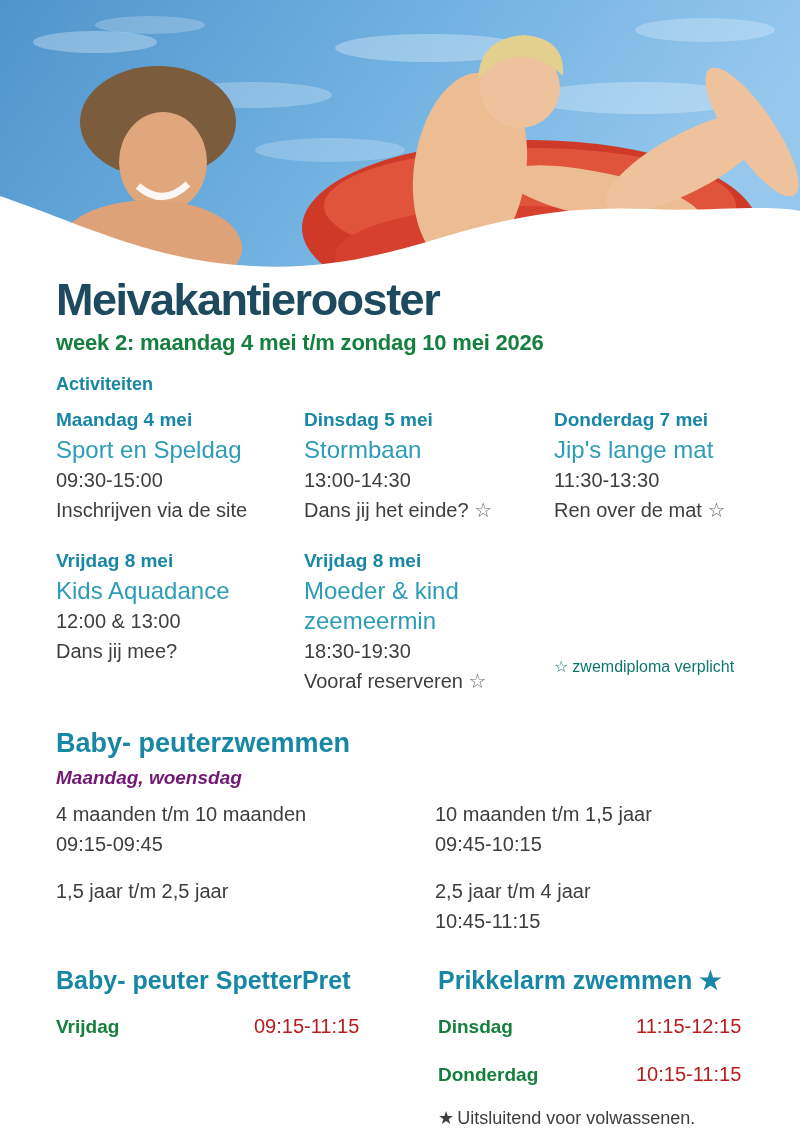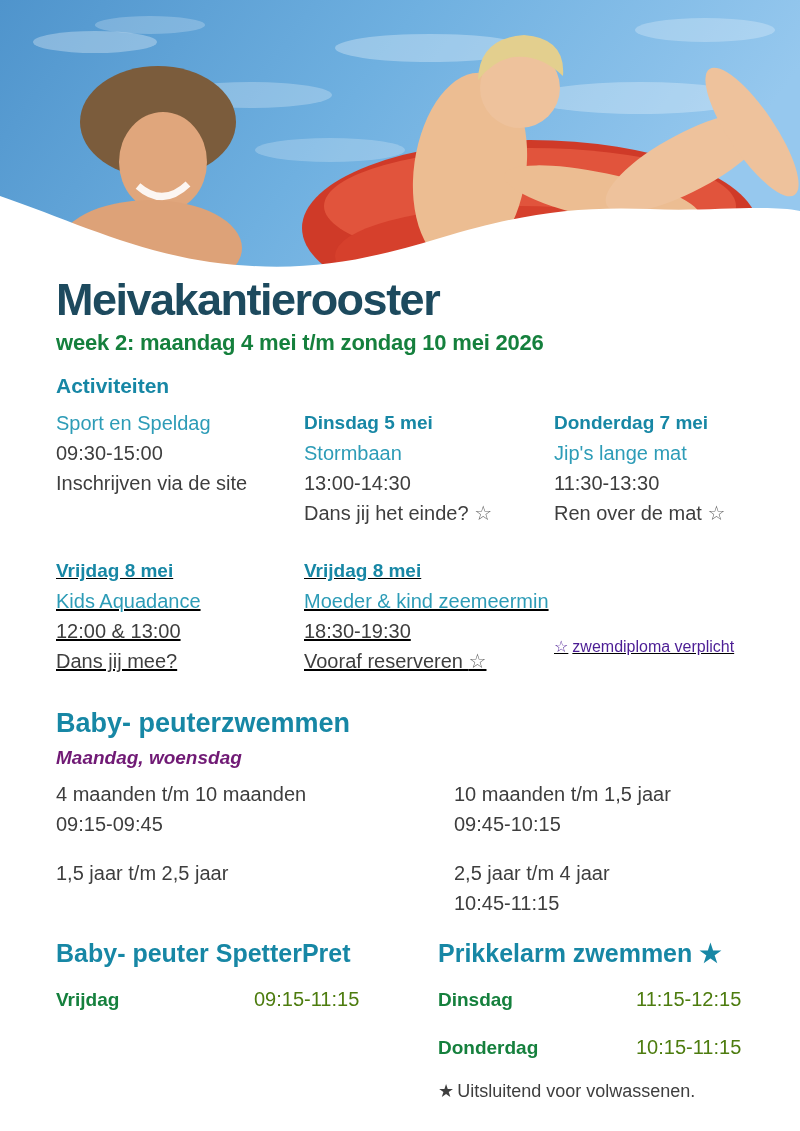--- a/index.html
+++ b/index.html
@@ -28,63 +28,62 @@
   }
   .subtitle {
     margin: 7px 0 0;
     font-size: 22px;
     font-weight: bold;
     letter-spacing: -0.2px;
     color: #15803d;
   }
   .section-heading {
     margin: 18px 0 0;
-    font-size: 21px;
+    font-size: 18px;
     font-weight: bold;
     color: #1787a5;
     white-space: nowrap;
   }
 
   
   .activities-grid {
     display: grid;
     grid-template-columns: 248px 250px 1fr;
     margin-top: 10px;
   }
-  .activities-grid.row2 { margin-top: 28px; text-decoration: underline; }
+  .activities-grid.row2 { margin-top: 21px; }
   .activity p { margin: 0; line-height: 30px; }
   .activity .day { color: #1787a5; font-weight: bold; font-size: 19px; }
-  .activity .name { color: #2d9cb7; font-size: 20px; }
+  .activity .name { color: #2d9cb7; font-size: 24px; }
   .activity .time, .activity .note { color: #3e3e3e; font-size: 20px; }
   .note .note-star { color: #6a6a6a; }
   .legend-cell { display: flex; align-items: flex-end; padding-bottom: 4px; }
-  .legend { font-size: 16px; color: #4c1d95; }
+  .legend { font-size: 16px; color: #0f766e; }
   .legend .legend-star { margin-right: 4px; }
 
   
   .baby-sub { margin: 8px 0 8px; font-size: 19px; font-weight: bold; color: #701a75; font-style: italic; }
   .baby-grid {
     display: grid;
     grid-template-columns: 379px 1fr;
     row-gap: 17px;
     margin-top: 10px;
-    gap: 19px;
   }
   .slot p { margin: 0; line-height: 30px; font-size: 20px; color: #3e3e3e; }
 
   
   .bottom-grid {
     display: grid;
     grid-template-columns: 382px 1fr;
-    margin-top: 21px;
+    margin-top: 30px;
   }
   .bottom-grid .section-heading { margin: 0 0 12px; font-size: 25px; }
   .sched-row { line-height: 31px; }
   .sched-row .day { display: inline-block; width: 198px; color: #15803d; font-weight: bold; font-size: 19px; }
-  .sched-row .time { color: #4d7c0f; font-size: 20px; }
+  .sched-row .time { color: #b91c1c; font-size: 20px; }
   .footnote { margin: 3px 0 0; font-size: 18px; color: #3e3e3e; }
   .footnote .footnote-star { margin-right: 3px; }
 </style>
 </head>
 <body>
 
 <div class="poster">
 
   <svg class="hero" viewBox="0 0 800 270" preserveAspectRatio="none" aria-hidden="true">
     <defs>
@@ -129,20 +128,21 @@
 
   <div class="content">
 
     <h1 class="title">Meivakantierooster</h1>
     <p class="subtitle">week 2: maandag 4 mei t/m zondag 10 mei 2026</p>
 
     <h2 class="section-heading">Activiteiten</h2>
 
     <div class="activities-grid">
       <div class="activity">
+        <p class="day">Maandag 4 mei</p>
         <p class="name">Sport en Speldag</p>
         <p class="time">09:30-15:00</p>
         <p class="note"><span>Inschrijven via de site</span></p>
       </div>
       <div class="activity">
         <p class="day">Dinsdag 5 mei</p>
         <p class="name">Stormbaan</p>
         <p class="time">13:00-14:30</p>
         <p class="note"><span>Dans jij het einde?</span> <span class="note-star">☆</span></p>
       </div>

